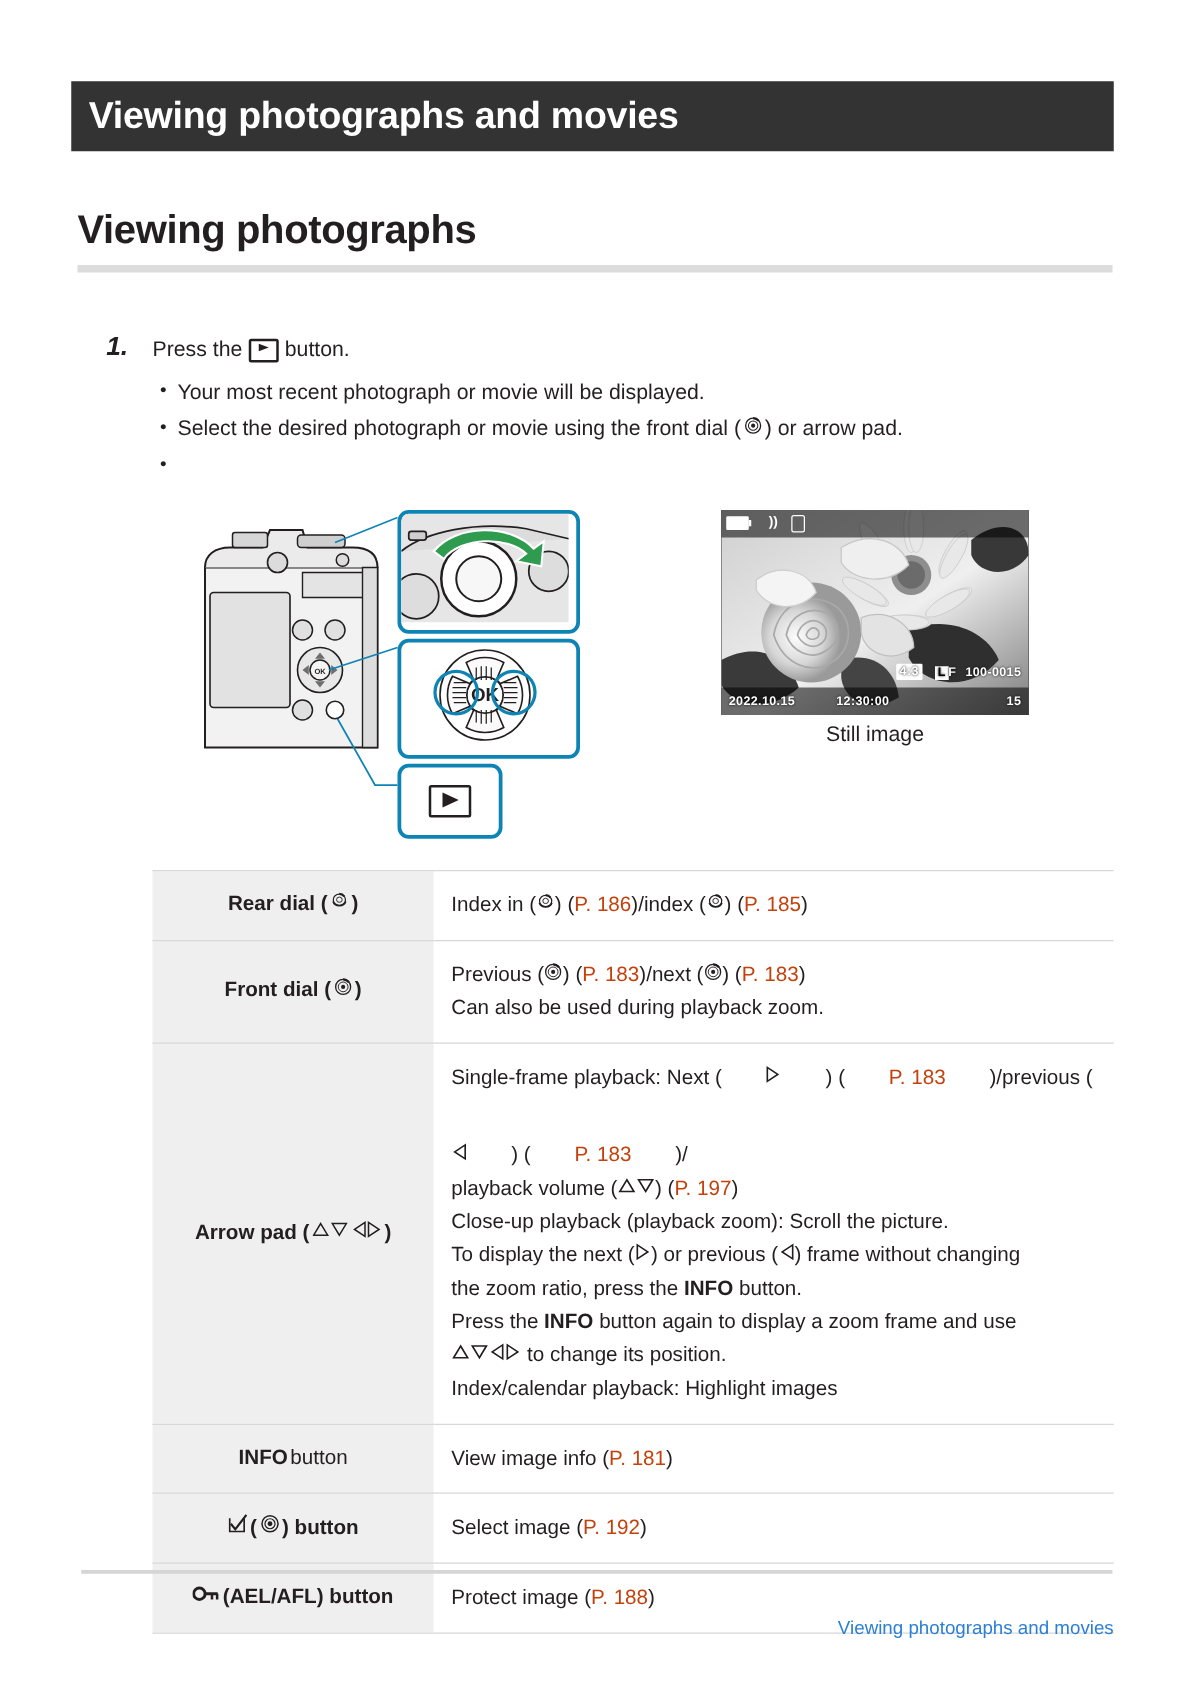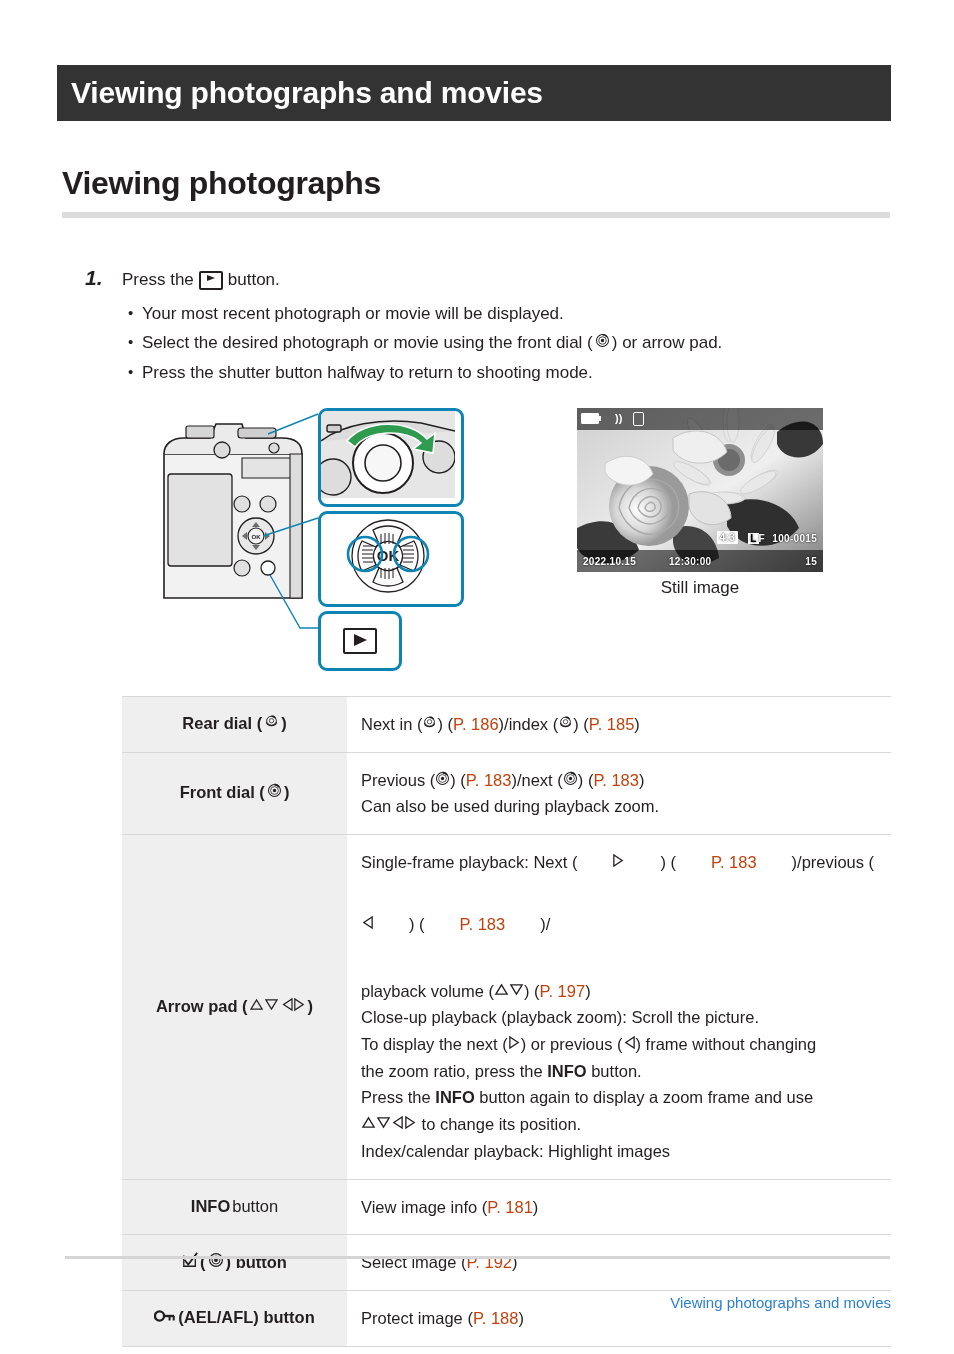--- a/index.html
+++ b/index.html
@@ -214,23 +214,20 @@
             <circle cx="10" cy="10" r="5" fill="none" stroke="#231f20" stroke-width="1.1"></circle>
             <circle cx="10" cy="10" r="2.2" fill="#231f20"></circle>
             <path d="M10 2 A8 8 0 0 1 16 5" fill="none" stroke="#231f20" stroke-width="2.2"></path>
           </svg>
         </span>
         <span>) or arrow pad.</span>
       </span>
     </div>
     <div class="bullet">
       <span class="dot">•</span>
-      <span class="btxt">
-          <span>Press the shutter button halfway to return to shooting mode.</span>
-        </span>
     </div>
   </div>
 
   <div class="figure">
     <svg width="340" height="275" viewBox="0 0 340 275">
 
       <g stroke="#231f20" fill="#e9e9e9">
         <path d="M14,56 L14,200 L152,200 L152,56 Z" stroke-width="1.6" fill="#f2f2f2"></path>
         <rect x="18" y="76" width="64" height="92" rx="3" fill="#e2e2e2" stroke-width="1.3"></rect>
         <path d="M14,56 C14,46 22,40 34,40 L60,40 L66,26 L92,26 L96,40 L132,40 C146,40 152,46 152,56" fill="#ebebeb" stroke-width="1.6"></path>
@@ -392,21 +389,21 @@
               <span style="display: inline-block; vertical-align: -3px;"><svg width="15" height="15" viewBox="0 0 20 20">
                   <ellipse cx="10" cy="9" rx="6.5" ry="6" fill="none" stroke="#231f20" stroke-width="1.3"></ellipse>
                   <ellipse cx="10" cy="9" rx="3" ry="2.8" fill="none" stroke="#231f20" stroke-width="1"></ellipse>
                   <path d="M3.2 11 C5 17 15 17 16.8 11" fill="none" stroke="#231f20" stroke-width="1.6"></path>
                   <path d="M10 2.8 A6.5 6 0 0 1 15.2 5.4" fill="none" stroke="#231f20" stroke-width="2.2"></path>
                 </svg></span>
               <span>)</span>
             </span></td>
           <td class="v">
             <div style="display: flex; align-items: center; flex-wrap: wrap;">
-              <span style="white-space: pre;">Next in (</span>
+              <span style="white-space: pre;">Index in (</span>
               <span style="display: inline-block; vertical-align: -3px;"><svg width="15" height="15" viewBox="0 0 20 20">
                   <ellipse cx="10" cy="9" rx="6.5" ry="6" fill="none" stroke="#231f20" stroke-width="1.3"></ellipse>
                   <ellipse cx="10" cy="9" rx="3" ry="2.8" fill="none" stroke="#231f20" stroke-width="1"></ellipse>
                   <path d="M3.2 11 C5 17 15 17 16.8 11" fill="none" stroke="#231f20" stroke-width="1.6"></path>
                   <path d="M10 2.8 A6.5 6 0 0 1 15.2 5.4" fill="none" stroke="#231f20" stroke-width="2.2"></path>
                 </svg></span>
               <span style="white-space: pre;">) (</span>
               <span class="ref" style="white-space: pre;">P. 186</span>
               <span style="white-space: pre;">)/index (</span>
               <span style="display: inline-block; vertical-align: -3px;"><svg width="15" height="15" viewBox="0 0 20 20">
@@ -479,21 +476,21 @@
               <span style="white-space: pre;">) (</span>
               <span class="ref" style="white-space: pre;">P. 183</span>
               <span style="white-space: pre;">)/previous (</span>
               <span style="display: inline-block; vertical-align: -3px;"><svg width="13" height="15" viewBox="0 0 14 16">
                   <path d="M3 8 L12 2 L12 14 Z" fill="none" stroke="#231f20" stroke-width="1.4"></path>
                 </svg></span>
               <span style="white-space: pre;">) (</span>
               <span class="ref" style="white-space: pre;">P. 183</span>
               <span style="white-space: pre;">)/</span>
             </div>
-            <div style="display: flex; align-items: center; flex-wrap: wrap; margin-top: 40px;">
+            <div style="display: flex; align-items: center; flex-wrap: wrap;">
               <span style="white-space: pre;">playback volume (</span>
               <span style="display: inline-block; vertical-align: -3px;"><svg width="15" height="15" viewBox="0 0 16 16">
                   <path d="M8 3 L14 13 L2 13 Z" fill="none" stroke="#231f20" stroke-width="1.4"></path>
                 </svg></span>
               <span style="display: inline-block; vertical-align: -3px;"><svg width="15" height="15" viewBox="0 0 16 16">
                   <path d="M8 13 L14 3 L2 3 Z" fill="none" stroke="#231f20" stroke-width="1.4"></path>
                 </svg></span>
               <span style="white-space: pre;">) (</span>
               <span class="ref" style="white-space: pre;">P. 197</span>
               <span style="white-space: pre;">)</span>

